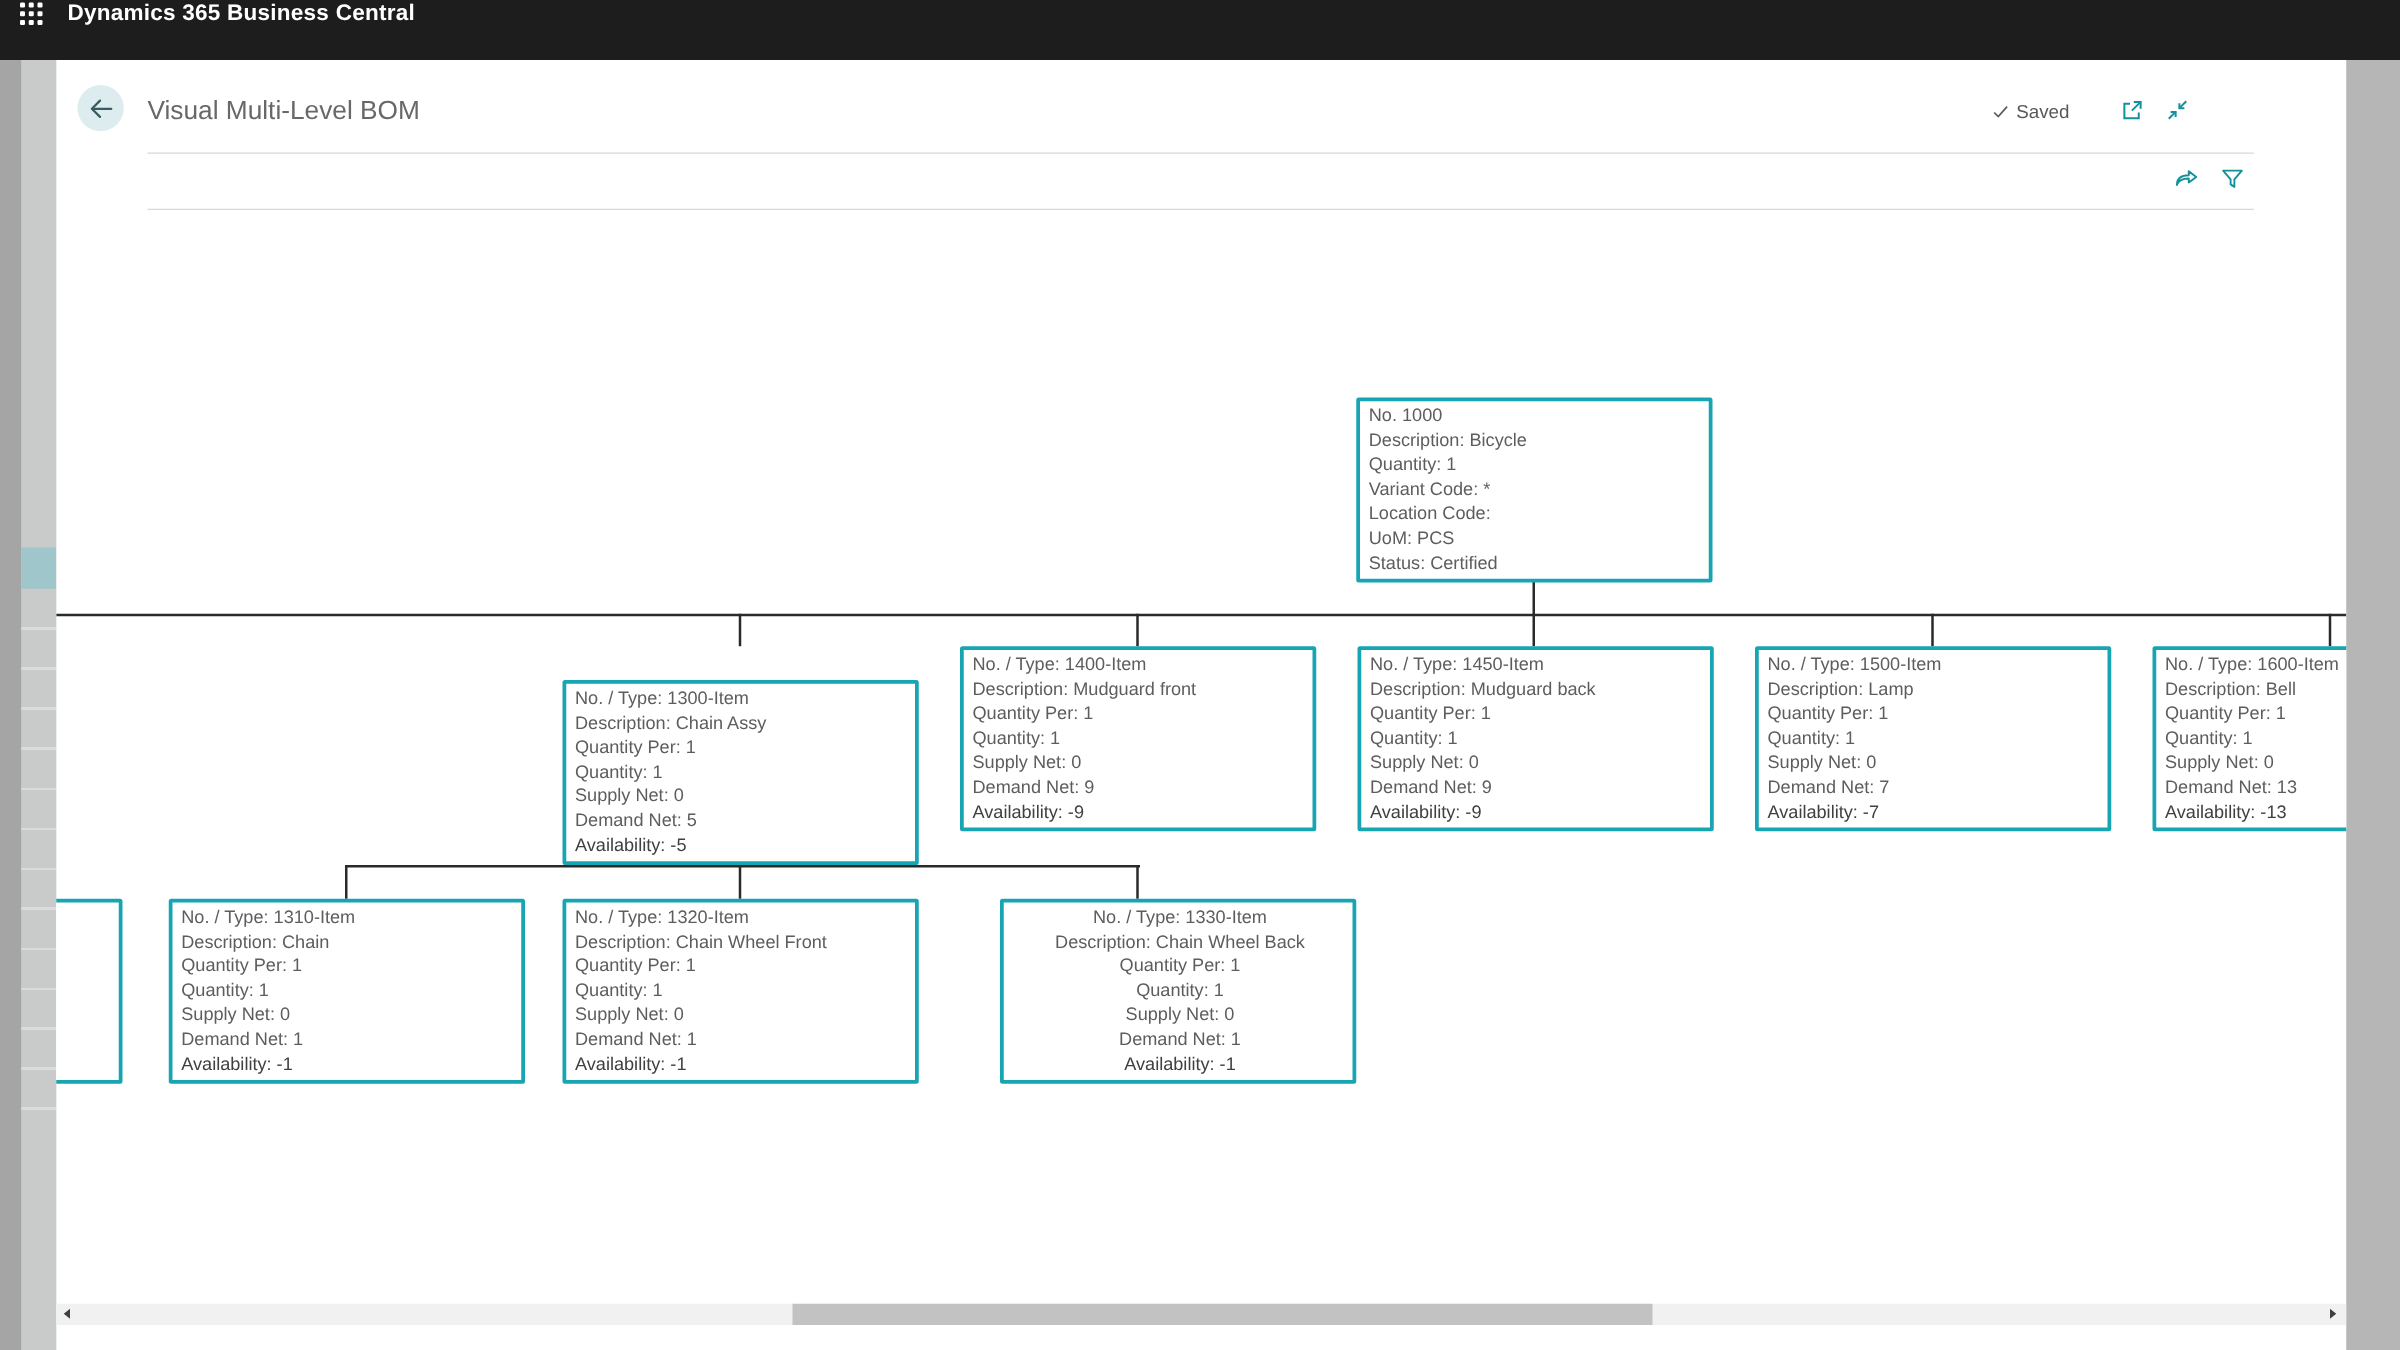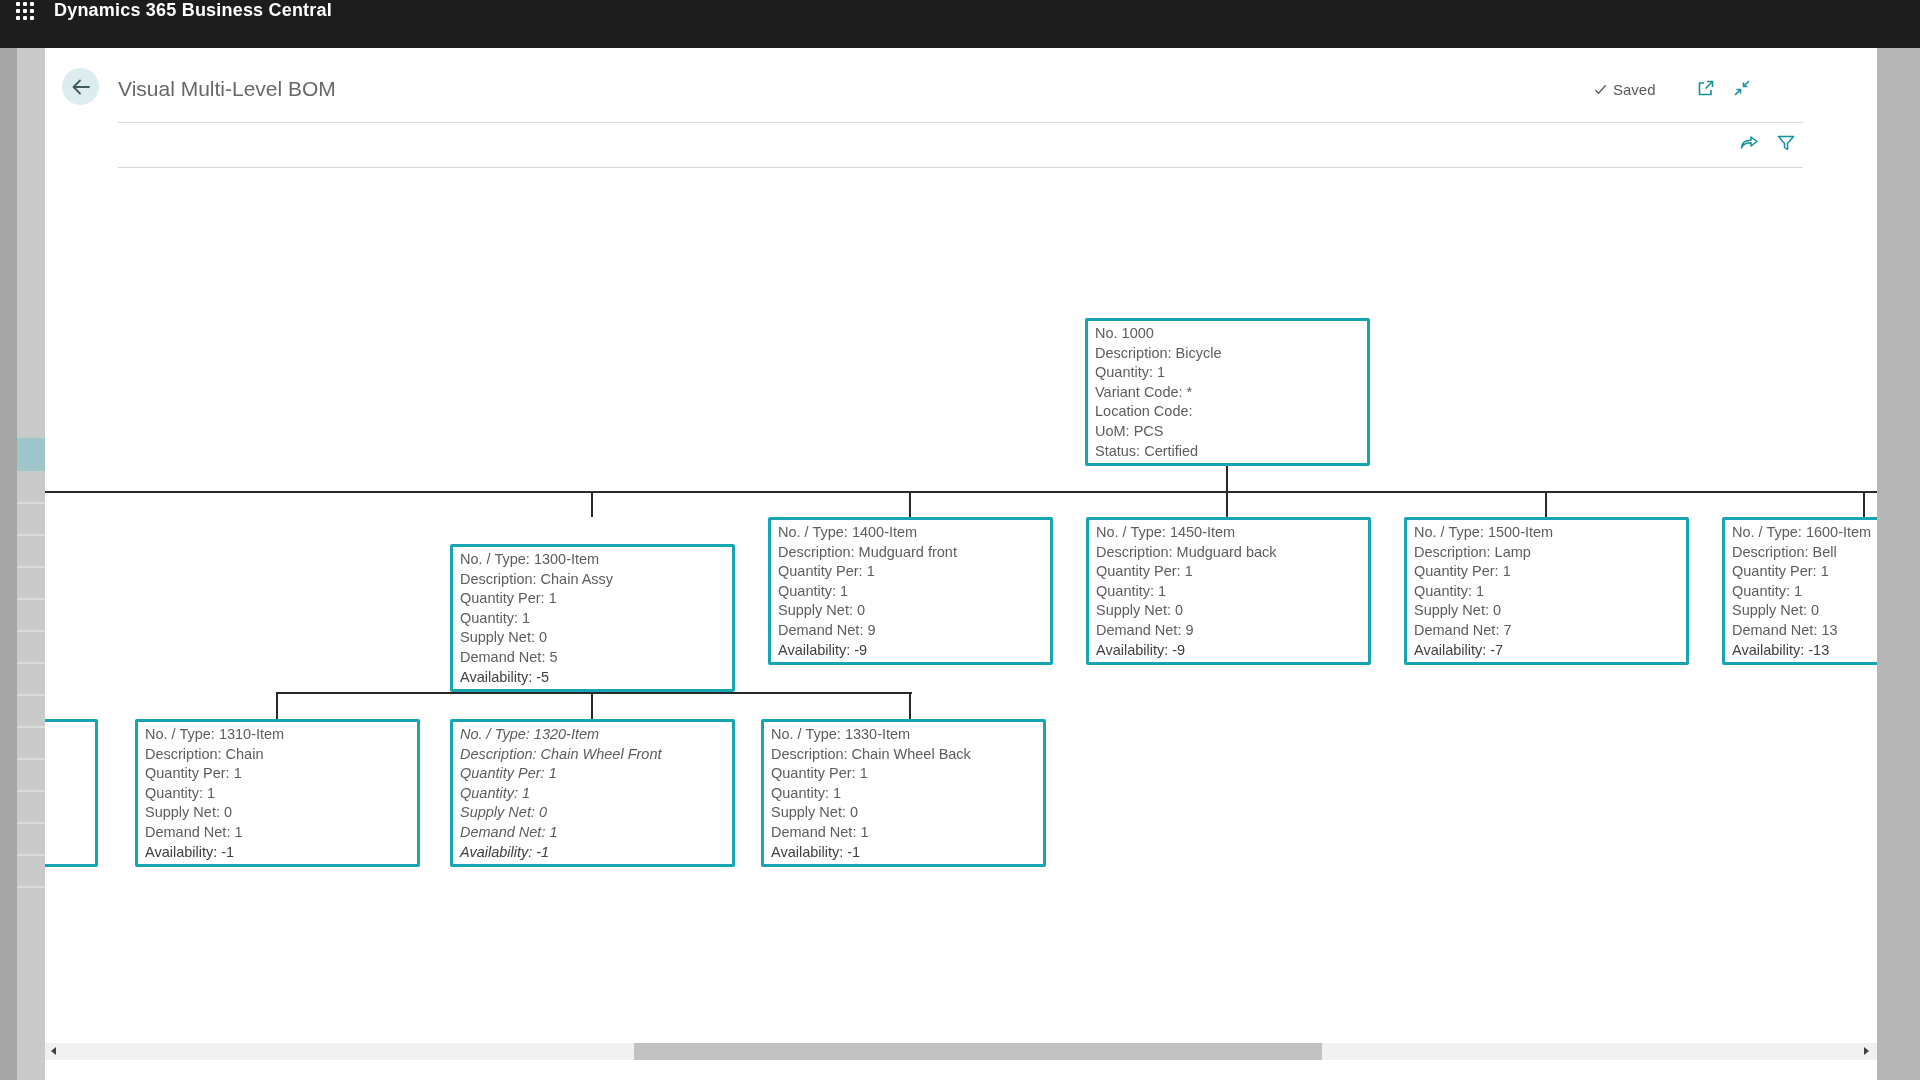--- a/index.html
+++ b/index.html
@@ -202,30 +202,30 @@
       <div class="node" style="left: -232px; top: 671px;"></div>
       <div class="node" style="left: 90px; top: 671px;">
         <div class="node-line">No. / Type: 1310-Item</div>
         <div class="node-line">Description: Chain</div>
         <div class="node-line">Quantity Per: 1</div>
         <div class="node-line">Quantity: 1</div>
         <div class="node-line">Supply Net: 0</div>
         <div class="node-line">Demand Net: 1</div>
         <div class="node-line alert">Availability: -1</div>
       </div>
-      <div class="node" style="left: 405px; top: 671px; font-style: italic;">
+      <div class="node" style="left: 405px; top: 671px;">
         <div class="node-line">No. / Type: 1320-Item</div>
         <div class="node-line">Description: Chain Wheel Front</div>
         <div class="node-line">Quantity Per: 1</div>
         <div class="node-line">Quantity: 1</div>
         <div class="node-line">Supply Net: 0</div>
         <div class="node-line">Demand Net: 1</div>
         <div class="node-line alert">Availability: -1</div>
       </div>
-      <div class="node" style="left: 716px; top: 671px;">
+      <div class="node" style="left: 755px; top: 671px; text-align: center;">
         <div class="node-line">No. / Type: 1330-Item</div>
         <div class="node-line">Description: Chain Wheel Back</div>
         <div class="node-line">Quantity Per: 1</div>
         <div class="node-line">Quantity: 1</div>
         <div class="node-line">Supply Net: 0</div>
         <div class="node-line">Demand Net: 1</div>
         <div class="node-line alert">Availability: -1</div>
       </div>
     </div>
 

